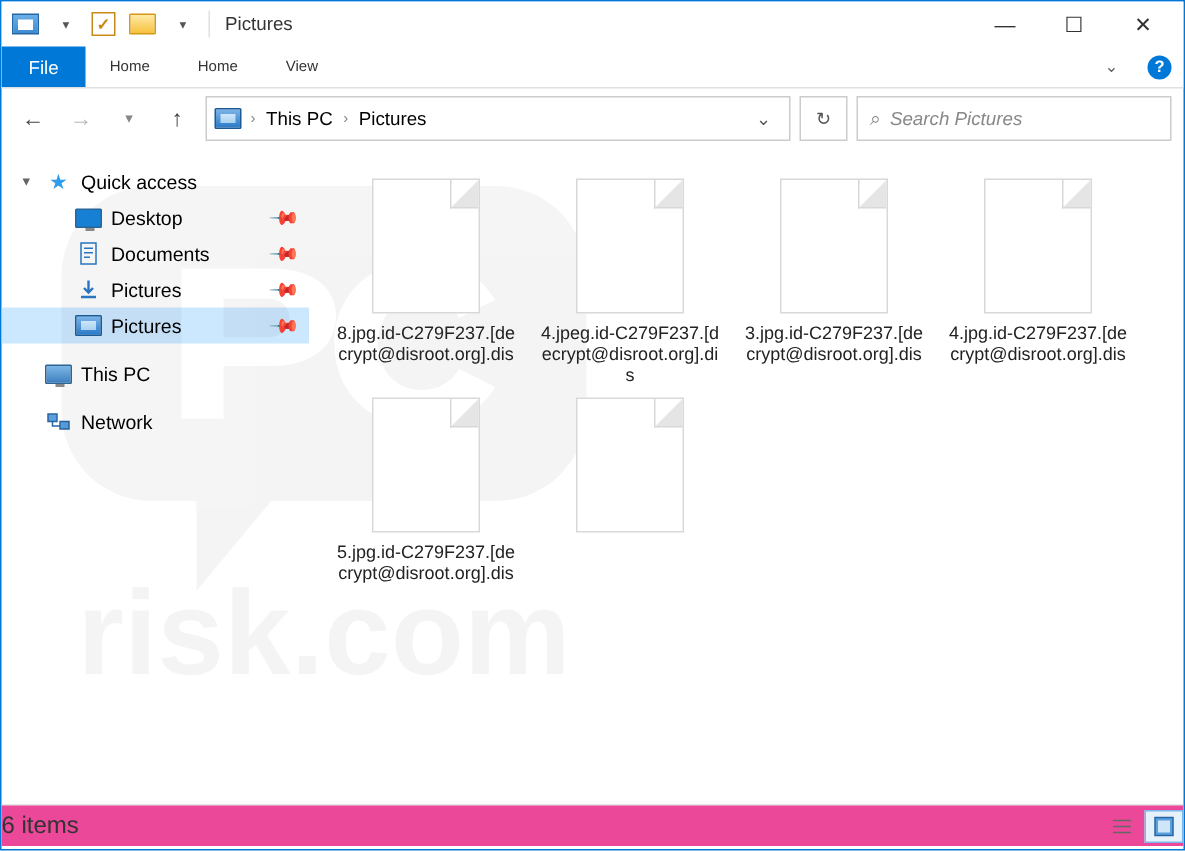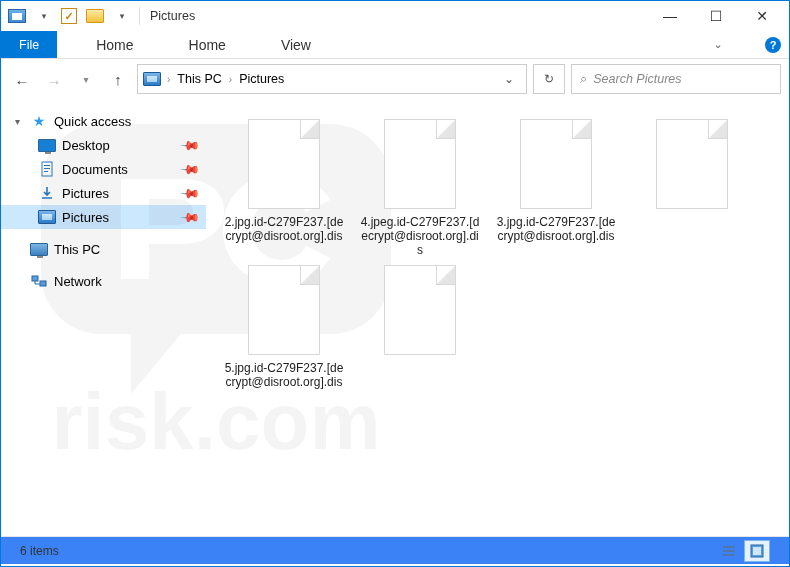--- a/index.html
+++ b/index.html
@@ -13,23 +13,23 @@
 .mini-explorer::after { content: ""; position: absolute; inset: 3px 3px 2px 3px; background: #fff; }
 .checkbox { width: 16px; height: 16px; border: 1px solid #c88a16; display: flex; align-items: center; justify-content: center; color: #c88a16; font-size: 11px; font-weight: bold; }
 .folder-icon-sm { width: 18px; height: 14px; background: linear-gradient(#ffe9a6,#f5c23c); border-radius: 1px; position: relative; border: 1px solid #d49a17; }
 .down-caret { color: #555; font-size: 9px; margin-left: 2px; }
 .sep { width: 1px; height: 18px; background: #e0e0e0; margin: 0 6px; }
 .titlebar .title { font-size: 12.5px; color: #333; margin-left: 4px; }
 .titlebar .win-controls { margin-left: auto; display: flex; }
 .win-btn { width: 46px; height: 30px; display: flex; align-items: center; justify-content: center; color: #333; font-size: 14px; cursor: pointer; }
 
 
-.ribbon { height: 28px; background: #fff; display: flex; align-items: stretch; border-bottom: 1px solid #e0e0e0; gap: 23px; }
+.ribbon { height: 28px; background: #fff; display: flex; align-items: stretch; border-bottom: 1px solid #e0e0e0; }
 .file-tab { background: #0078d7; color: #fff; padding: 0 18px; display: flex; align-items: center; font-size: 12.5px; cursor: pointer; }
-.ribbon-tab { padding: 0 16px; display: flex; align-items: center; font-size: 14px; color: #333; cursor: pointer; }
+.ribbon-tab { padding: 0 16px; display: flex; align-items: center; font-size: 10px; color: #333; cursor: pointer; }
 .ribbon .spacer { flex: 1; }
 .ribbon .expand { width: 32px; display: flex; align-items: center; justify-content: center; color: #666; font-size: 11px; }
 .ribbon .help { width: 32px; display: flex; align-items: center; justify-content: center; }
 .help-circle { width: 16px; height: 16px; border-radius: 50%; background: #0078d7; color: #fff; font-size: 11px; display: flex; align-items: center; justify-content: center; font-weight: bold; }
 
 
 .addr-row { height: 40px; display: flex; align-items: center; padding: 4px 8px; gap: 6px; }
 .nav-btns { display: flex; align-items: center; gap: 6px; }
 .nav-btn { width: 26px; height: 26px; display: flex; align-items: center; justify-content: center; font-size: 15px; color: #444; cursor: pointer; }
 .nav-btn.disabled { color: #b8b8b8; cursor: default; }
@@ -41,21 +41,21 @@
 .addr-btn { width: 26px; height: 26px; display: flex; align-items: center; justify-content: center; color: #555; font-size: 12px; cursor: pointer; }
 .search-box { width: 210px; height: 30px; border: 1px solid #ccc; display: flex; align-items: center; padding: 0 8px; color: #888; font-size: 12.5px; }
 .search-box input { border: none; outline: none; flex: 1; font-size: 12.5px; color: #333; font-style: italic; }
 .search-box input::placeholder { color: #888; }
 
 
 .body { display: flex; height: 437px; }
 .sidebar { width: 205px; padding: 10px 0 10px 0; font-size: 13px; }
 .nav-group { margin-bottom: 8px; }
 .nav-item { display: flex; align-items: center; height: 24px; padding: 0 8px 0 16px; cursor: pointer; white-space: nowrap; }
-.nav-item.sub { padding-left: 36px; }
+.nav-item.sub { padding-left: 48px; }
 .nav-item.sub.selected { background: #cce8ff; }
 .nav-item .chev { width: 14px; color: #666; font-size: 10px; margin-left: -2px; }
 .nav-item .ic { width: 20px; height: 16px; margin-right: 5px; display: flex; align-items: center; justify-content: center; }
 .nav-item .pin { margin-left: auto; color: #888; font-size: 13px; transform: rotate(45deg); }
 .star { color: #2f9dea; font-size: 14px; }
 .desktop-ic { color: #0078d7; }
 .docs-ic { color: #0078d7; }
 .dl-ic { color: #0078d7; }
 .pics-ic { color: #0078d7; }
 .pc-ic { color: #4a90d9; }
@@ -66,21 +66,21 @@
 .file { width: 120px; text-align: center; font-size: 12px; color: #222; line-height: 14px; cursor: pointer; padding-top: 2px; }
 .file-thumb { width: 72px; height: 90px; margin: 0 auto 6px; background: #fff; border: 1px solid #d8d8d8; position: relative; }
 .file-thumb::before { content: ""; position: absolute; top: 0; right: 0; width: 18px; height: 18px; background: linear-gradient(135deg,#fff 48%, #e5e5e5 52%); border-left: 1px solid #d8d8d8; border-bottom: 1px solid #d8d8d8; }
 .filename { word-break: break-all; }
 
 
 .wm { position: absolute; inset: 0; pointer-events: none; display: flex; align-items: center; }
 .wm svg { opacity: 0.04; }
 
 
-.statusbar { height: 28px; border-top: 1px solid #e5e5e5; display: flex; align-items: center; padding: 0 19px; font-size: 12px; color: #333; background: #3b82f6; position: relative; }
+.statusbar { height: 28px; border-top: 1px solid #e5e5e5; display: flex; align-items: center; padding: 0 0; font-size: 16px; color: #333; background: #ec4899; position: relative; }
 .statusbar .views { margin-left: auto; display: flex; gap: 2px; }
 .view-btn { width: 26px; height: 22px; border: 1px solid transparent; display: flex; align-items: center; justify-content: center; font-size: 12px; color: #555; cursor: pointer; }
 .view-btn.active { border-color: #7cb6ec; background: #e5f1fb; }
 
 .monitor-ic { width: 18px; height: 13px; background: linear-gradient(#7db6e6,#3d80c0); border: 1px solid #2a6598; border-radius: 1px; position: relative; }
 .monitor-ic::after { content:""; position:absolute; bottom:-3px; left:6px; width:6px; height:2px; background:#888; }
 
 .pics-folder { width:18px; height:14px; background: linear-gradient(#7bb4ea,#2a7bc8); border:1px solid #1c5a94; border-radius:1px; position:relative; }
 .pics-folder::after { content:""; position:absolute; inset:3px; background:linear-gradient(#cfe6f9,#a8d1f0); }
 
@@ -230,32 +230,33 @@
         </span>
         <span>Network</span>
       </div>
     </div>
   </div>
 
   <div class="content">
     <div class="files" id="files-container">
         <div class="file">
           <div class="file-thumb"></div>
-          <div class="filename">2.jpg.id-C279F237.[decrypt@disroot.org].dis</div>
+          <div class="filename">8.jpg.id-C279F237.[decrypt@disroot.org].dis</div>
         </div>
         <div class="file">
           <div class="file-thumb"></div>
           <div class="filename">4.jpeg.id-C279F237.[decrypt@disroot.org].dis</div>
         </div>
         <div class="file">
           <div class="file-thumb"></div>
           <div class="filename">3.jpg.id-C279F237.[decrypt@disroot.org].dis</div>
         </div>
         <div class="file">
           <div class="file-thumb"></div>
+          <div class="filename">4.jpg.id-C279F237.[decrypt@disroot.org].dis</div>
         </div>
         <div class="file">
           <div class="file-thumb"></div>
           <div class="filename">5.jpg.id-C279F237.[decrypt@disroot.org].dis</div>
         </div>
         <div class="file">
           <div class="file-thumb"></div>
         </div>
       </div>
   </div>

